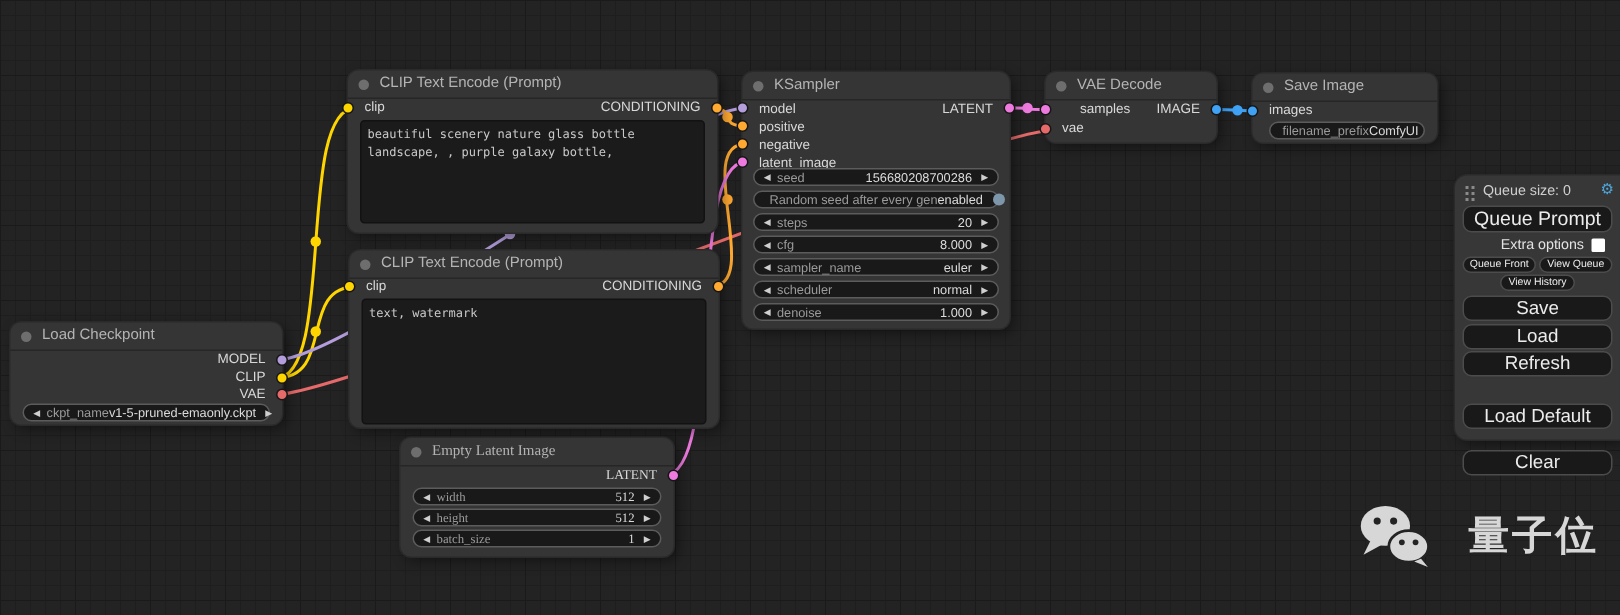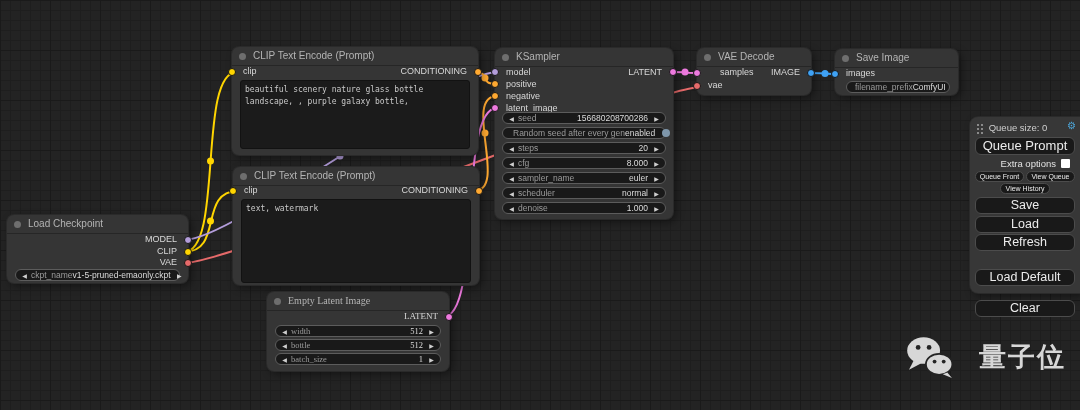--- a/index.html
+++ b/index.html
@@ -209,21 +209,21 @@
     <span class="slot-r" style="top:19px;">LATENT</span>
     <span class="port out c-latent" style="top:21px;"></span>
     <div class="widget" style="left:8px;top:33px;width:166px;">
       <span class="warrow">◀</span>
       <span class="wlabel">width</span>
       <span class="wvalue">512</span>
       <span class="warrow">▶</span>
     </div>
     <div class="widget" style="left:8px;top:47px;width:166px;">
       <span class="warrow">◀</span>
-      <span class="wlabel">bottle</span>
+      <span class="wlabel">height</span>
       <span class="wvalue">512</span>
       <span class="warrow">▶</span>
     </div>
     <div class="widget" style="left:8px;top:61px;width:166px;">
       <span class="warrow">◀</span>
       <span class="wlabel">batch_size</span>
       <span class="wvalue">1</span>
       <span class="warrow">▶</span>
     </div>
   </div>

